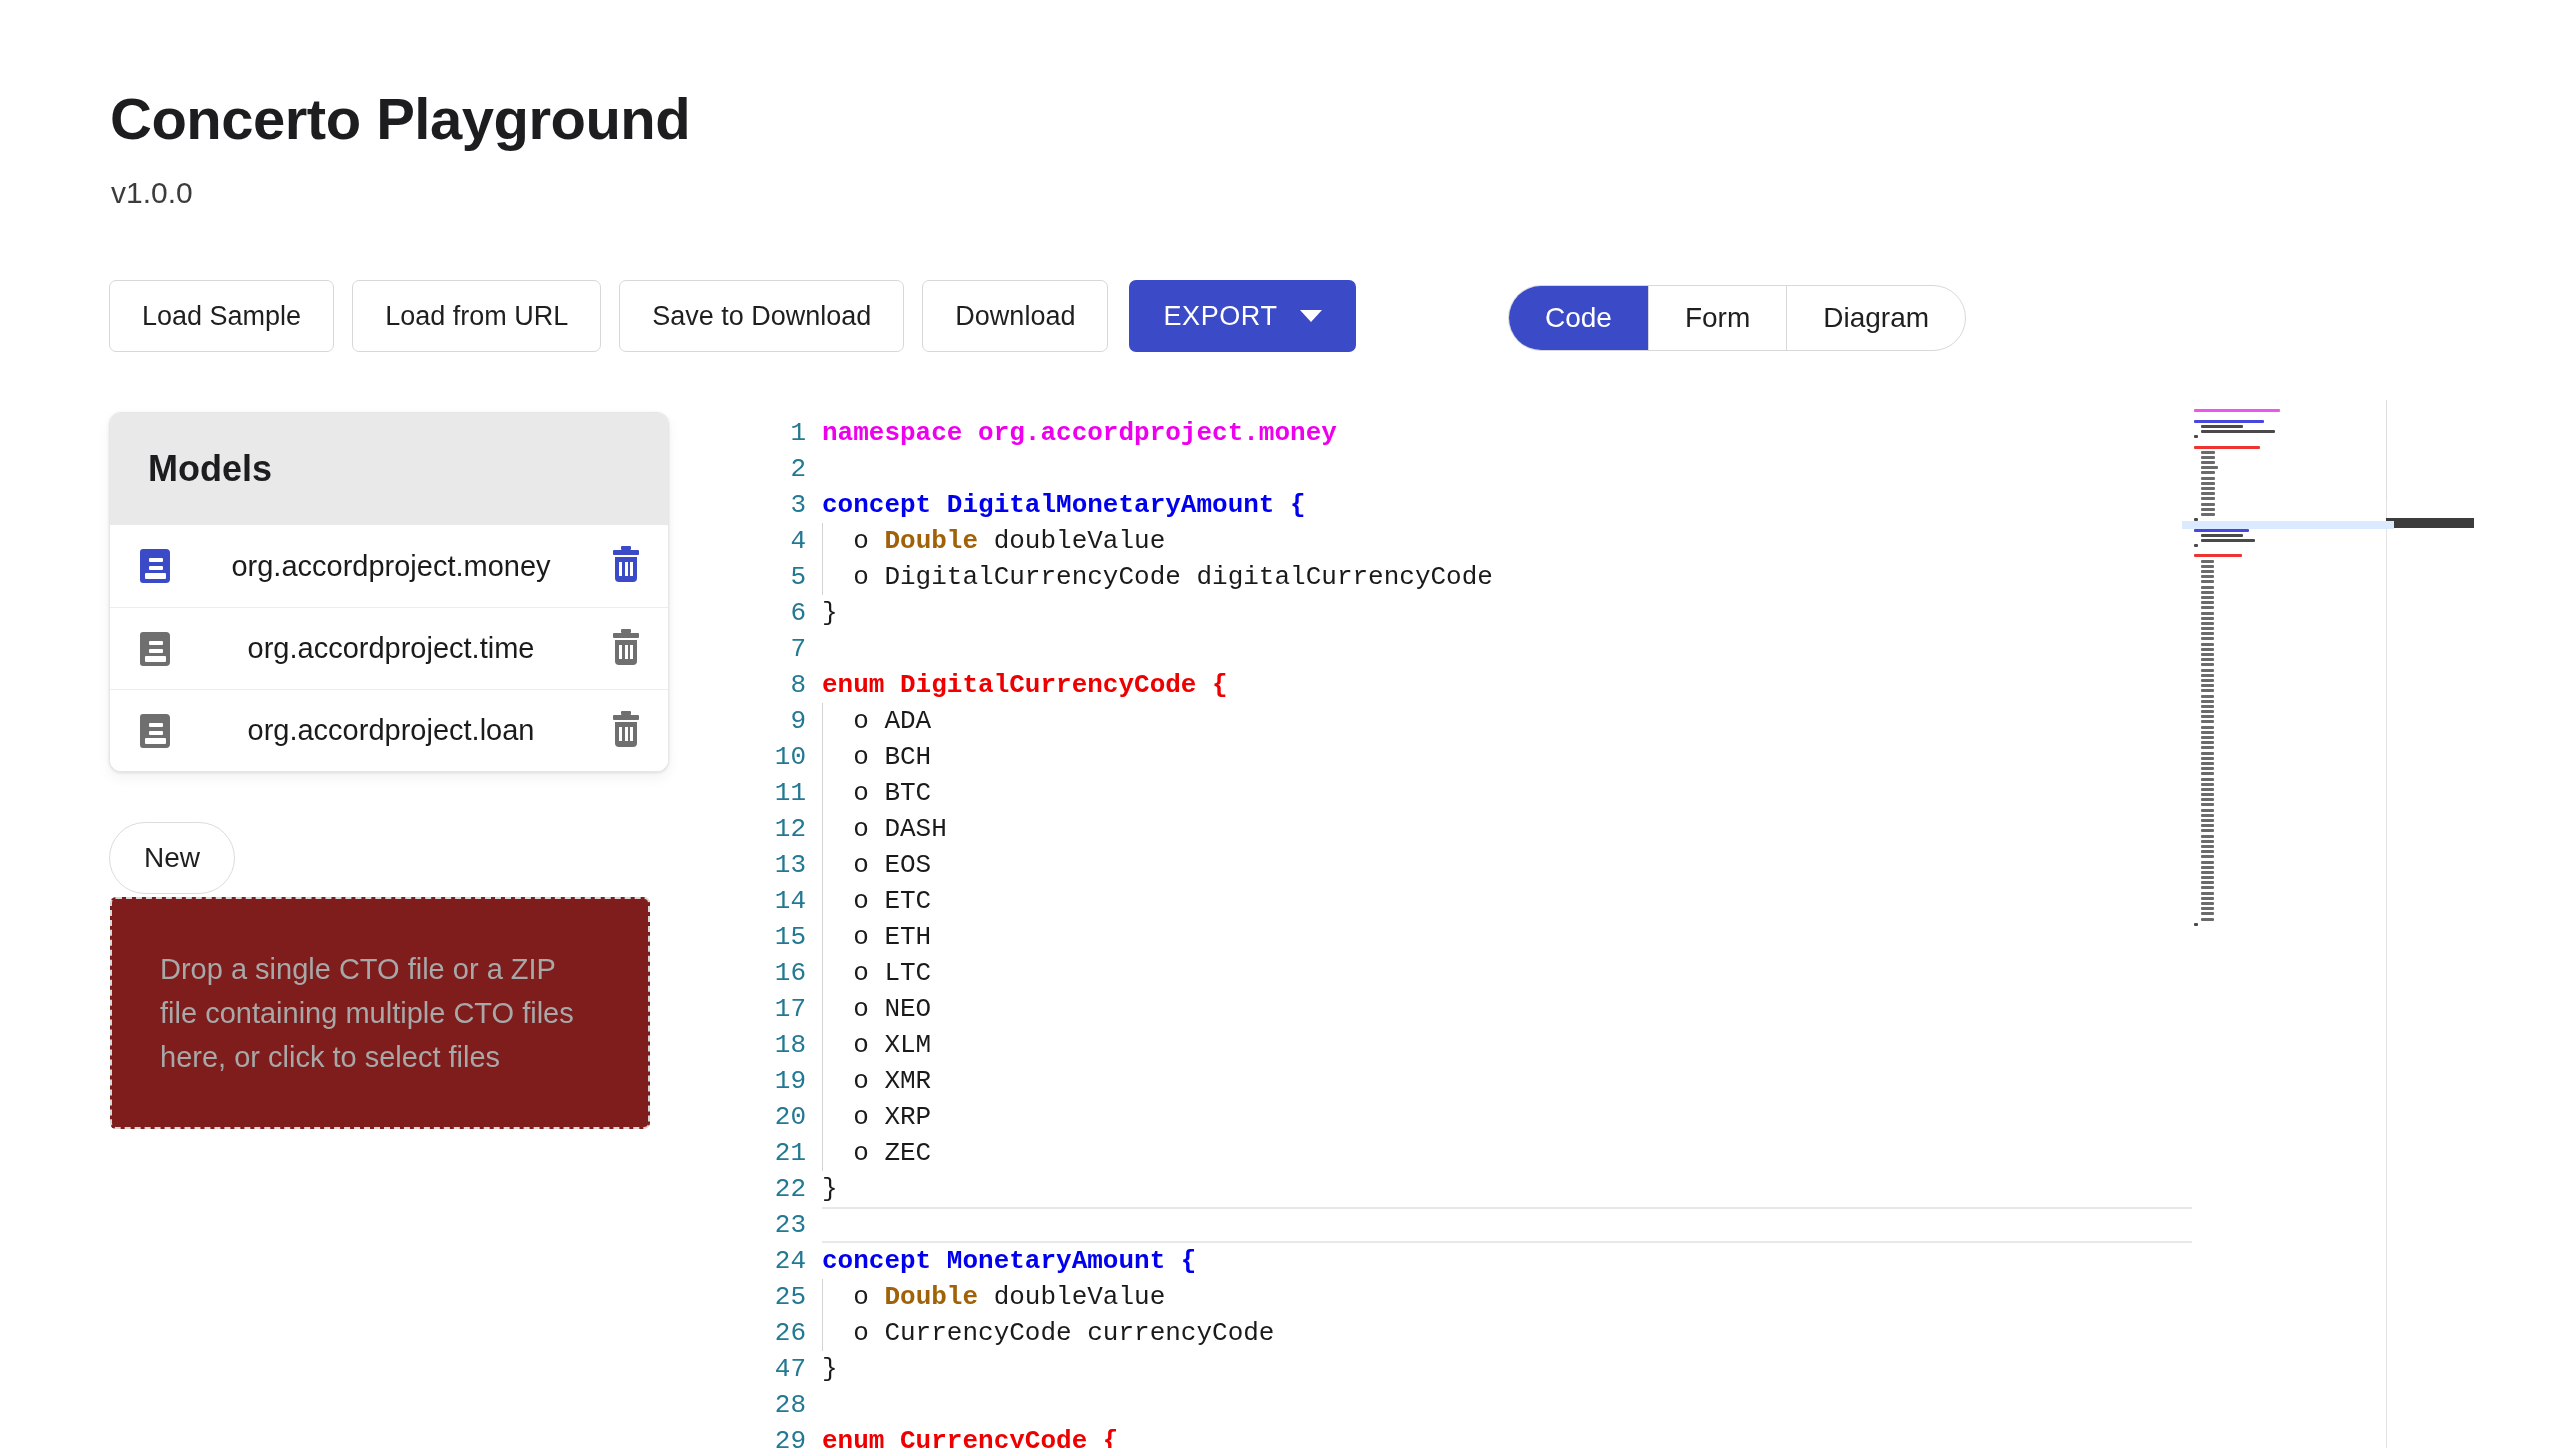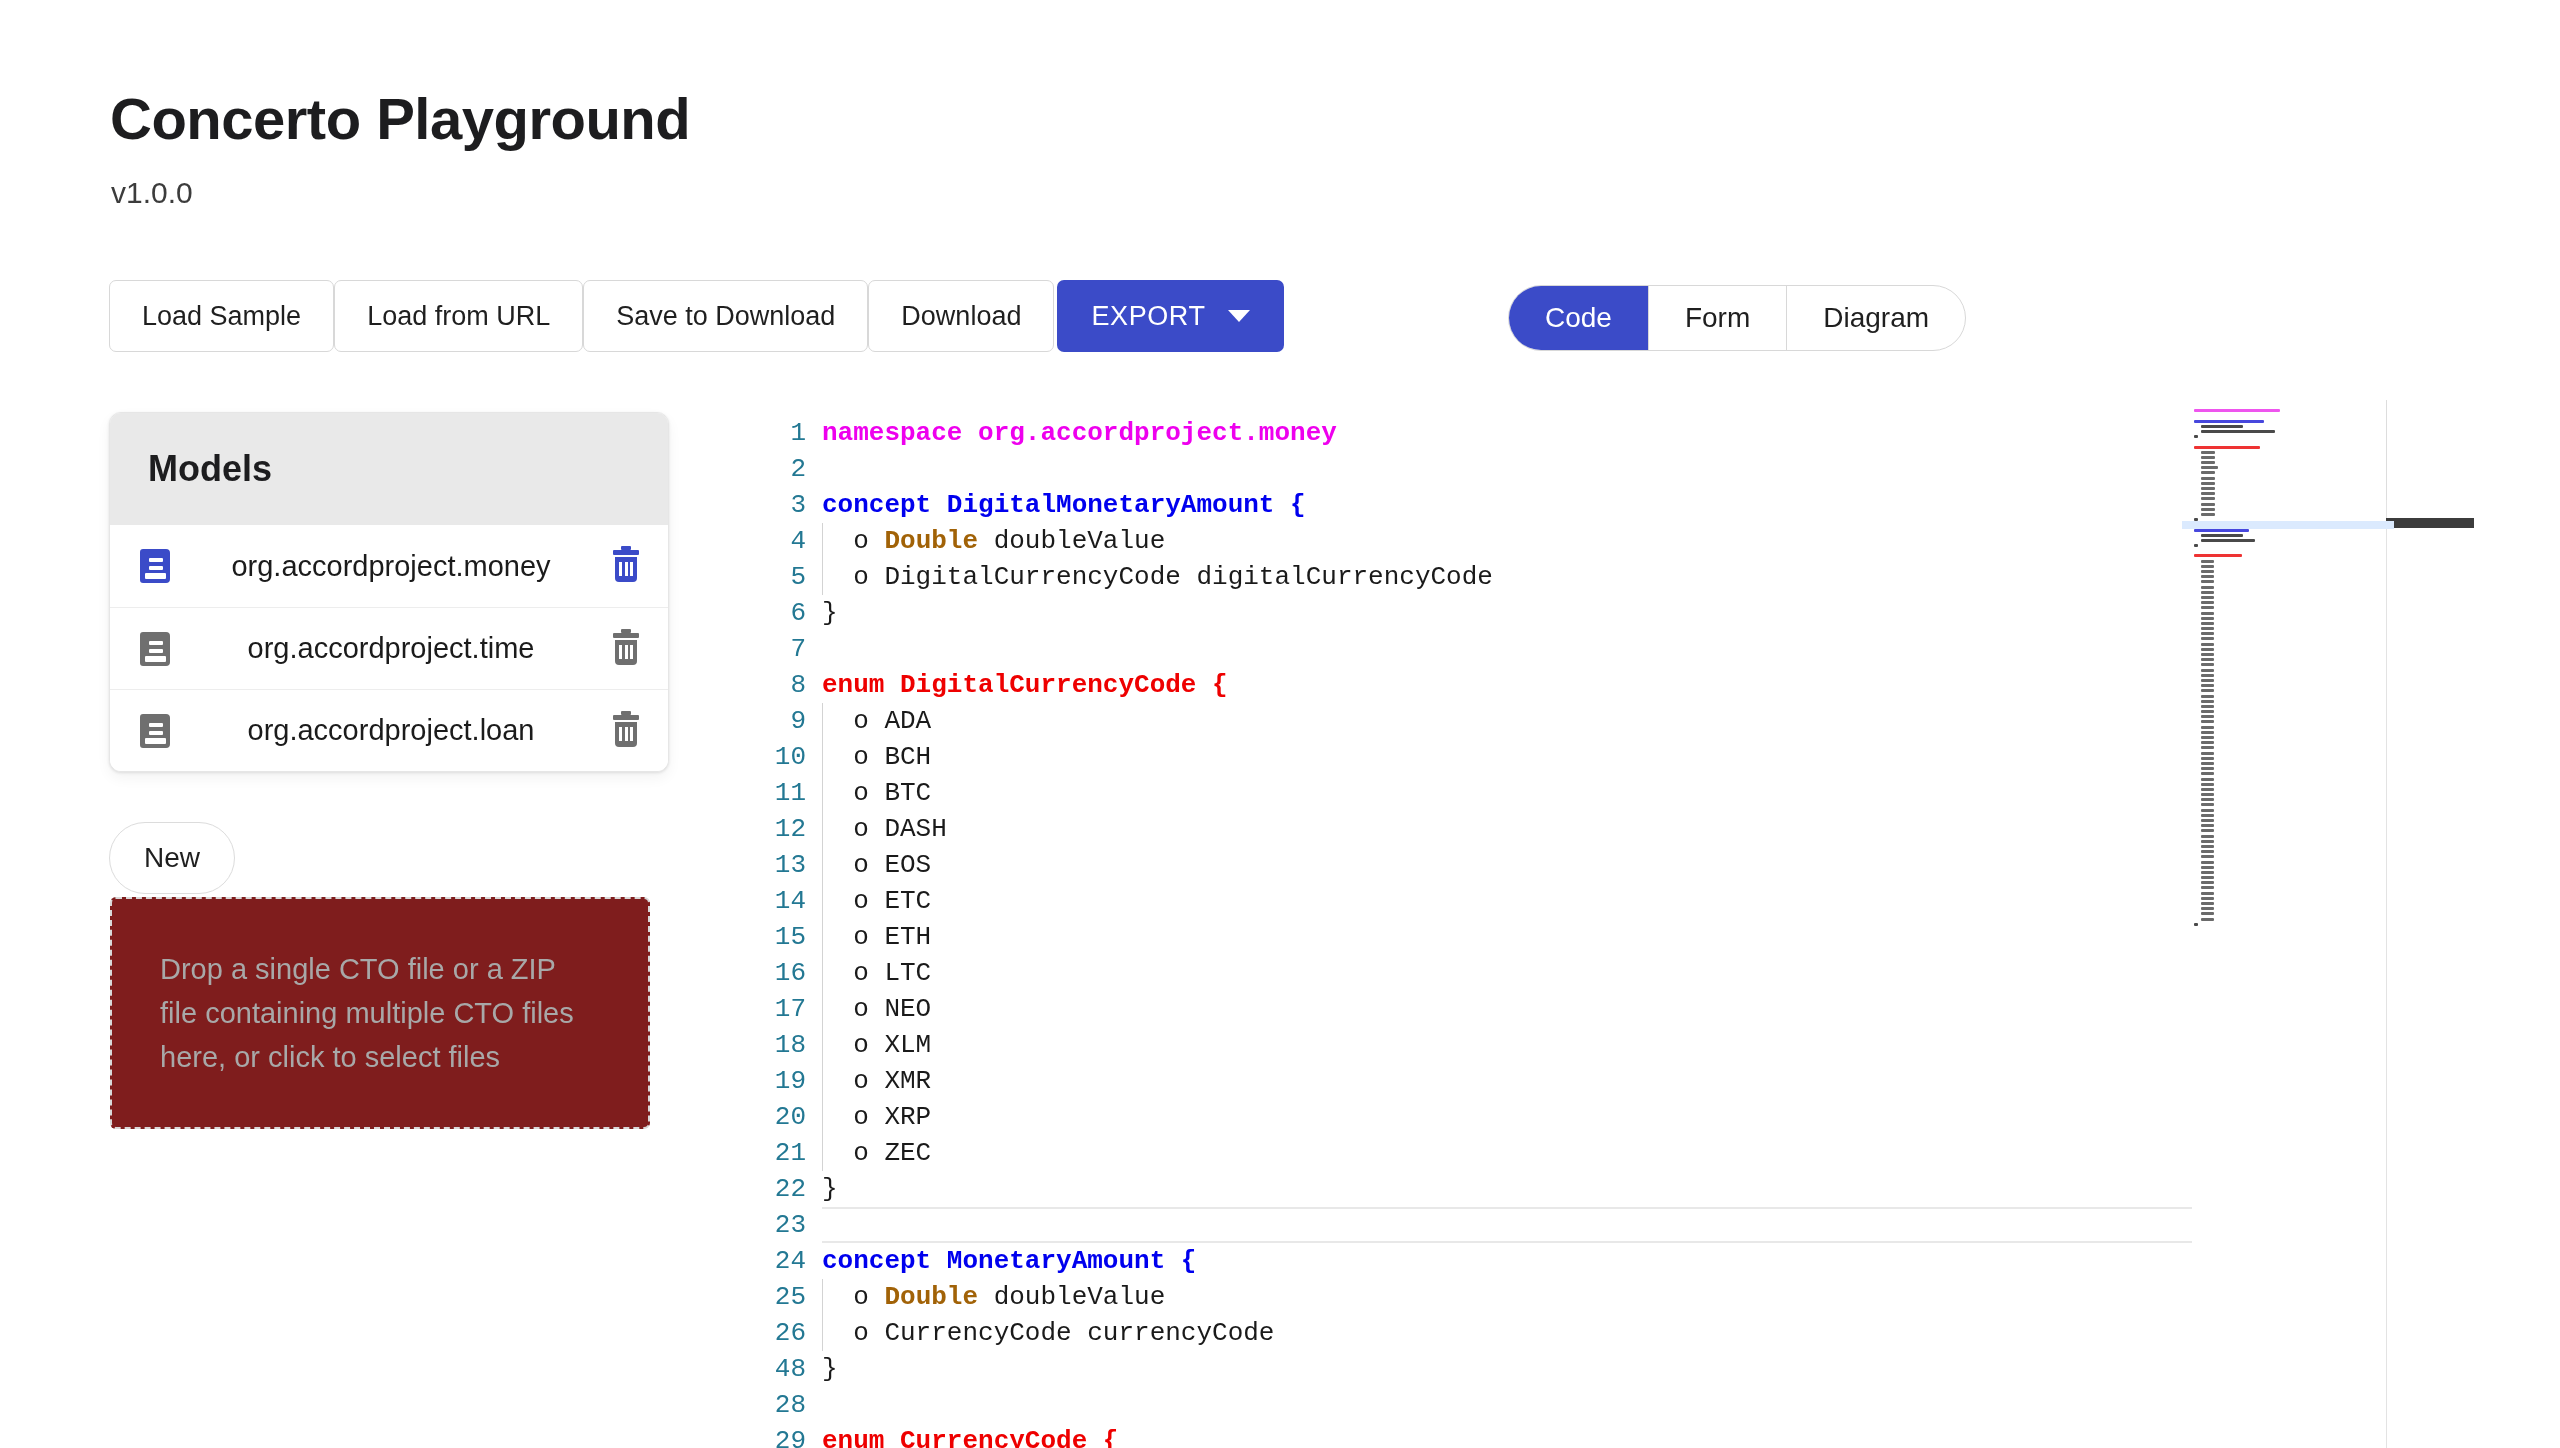--- a/index.html
+++ b/index.html
@@ -19,21 +19,21 @@
     letter-spacing: -0.5px; line-height: 1;
   }
   #app-version {
     position: absolute; left: 97px; top: 178px;
     font-size: 30px; color: #3c3c3c; line-height: 1;
   }
 
   
   #toolbar {
     position: absolute; left: 95px; top: 280px;
-    display: flex; align-items: flex-start; 
+    display: flex; align-items: flex-start; gap: 18px;
   }
   .tb-btn {
     height: 72px; padding: 0 32px;
     display: flex; align-items: center; justify-content: center;
     background: #ffffff; border: 1px solid #d8d8d8; border-radius: 7px;
     font-size: 27px; color: #1f1f1f; white-space: nowrap;
     font-family: "Liberation Sans", sans-serif; cursor: pointer;
   }
   #export-button {
     height: 72px; padding: 0 34px; margin-left: 3px;
@@ -273,21 +273,21 @@
         <div class="cline"><span class="indent-guide"></span><span class="lnum">17</span><span class="ltext"><span class="k-plain">  o NEO</span></span></div>
         <div class="cline"><span class="indent-guide"></span><span class="lnum">18</span><span class="ltext"><span class="k-plain">  o XLM</span></span></div>
         <div class="cline"><span class="indent-guide"></span><span class="lnum">19</span><span class="ltext"><span class="k-plain">  o XMR</span></span></div>
         <div class="cline"><span class="indent-guide"></span><span class="lnum">20</span><span class="ltext"><span class="k-plain">  o XRP</span></span></div>
         <div class="cline"><span class="indent-guide"></span><span class="lnum">21</span><span class="ltext"><span class="k-plain">  o ZEC</span></span></div>
         <div class="cline"><span class="lnum">22</span><span class="ltext"><span class="k-plain">}</span></span></div>
         <div class="cline active"><span class="hl"></span><span class="lnum">23</span><span class="ltext"></span></div>
         <div class="cline"><span class="lnum">24</span><span class="ltext"><span class="k-kw">concept MonetaryAmount {</span></span></div>
         <div class="cline"><span class="indent-guide"></span><span class="lnum">25</span><span class="ltext"><span class="k-plain">  o </span><span class="k-type">Double</span><span class="k-plain"> doubleValue</span></span></div>
         <div class="cline"><span class="indent-guide"></span><span class="lnum">26</span><span class="ltext"><span class="k-plain">  o CurrencyCode currencyCode</span></span></div>
-        <div class="cline"><span class="lnum">48</span><span class="ltext"><span class="k-plain">}</span></span></div>
+        <div class="cline"><span class="lnum">47</span><span class="ltext"><span class="k-plain">}</span></span></div>
         <div class="cline"><span class="lnum">28</span><span class="ltext"></span></div>
         <div class="cline"><span class="lnum">29</span><span class="ltext"><span class="k-enum">enum CurrencyCode {</span></span></div>
       </div>
   </div>
   <div id="editor-border"></div>
 
   <div id="minimap">
       <div class="mline">
         <span class="mblock m-ns" style="left:0px;width:86px"></span>
       </div>

